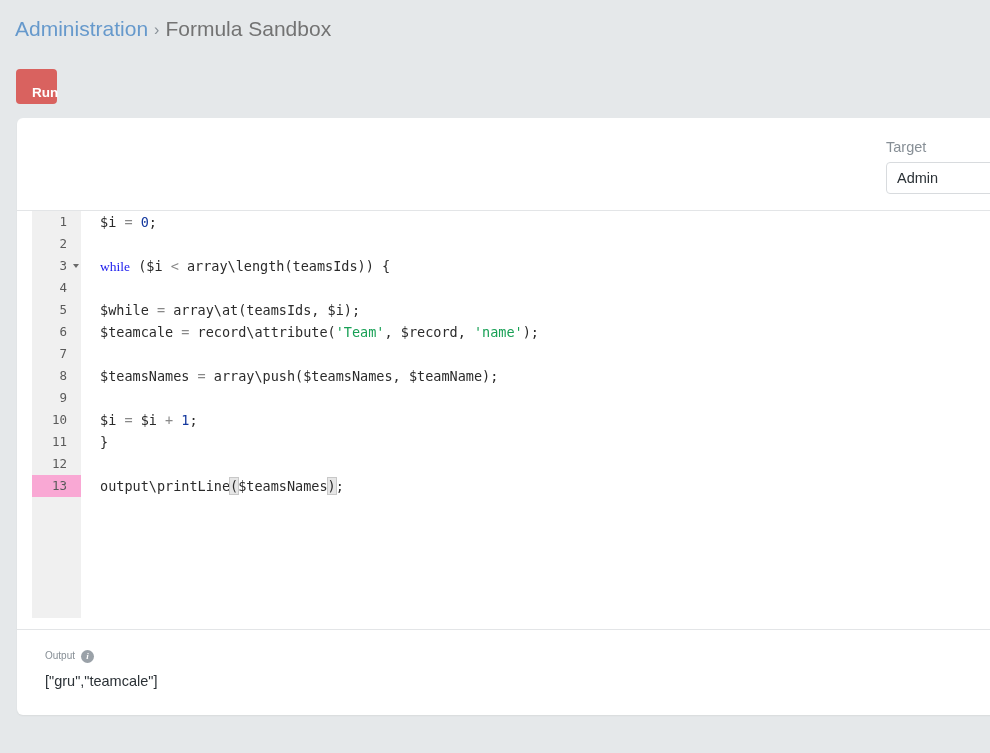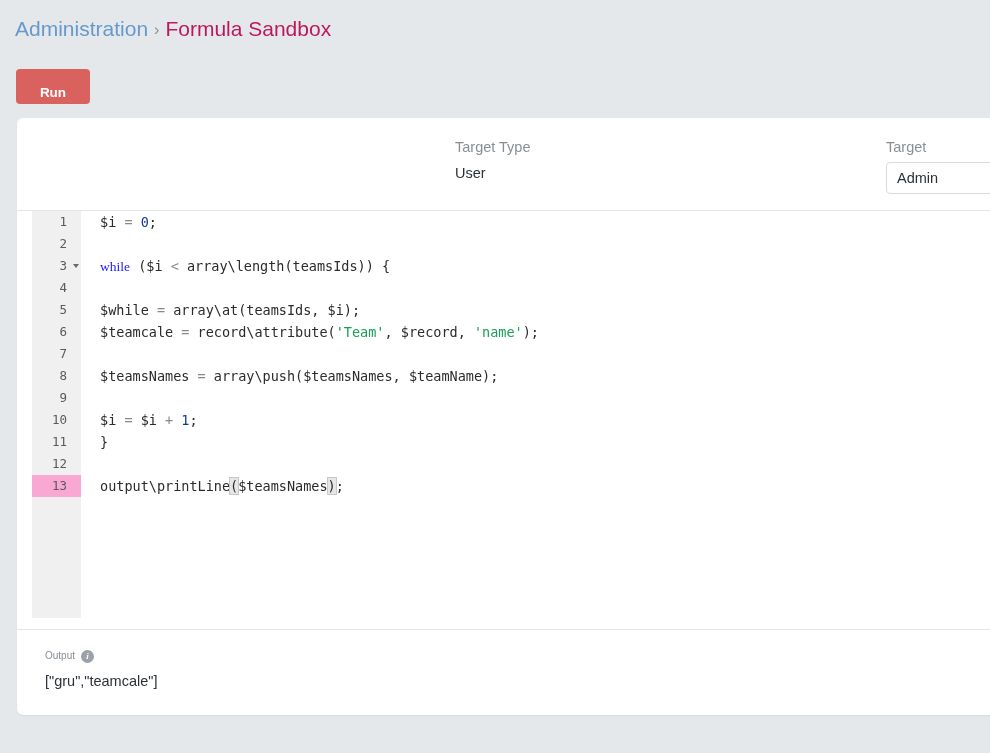--- a/index.html
+++ b/index.html
@@ -29,29 +29,29 @@
     text-decoration: none;
     cursor: pointer;
   }
   .breadcrumb .crumb-sep {
     color: #8a9299;
     font-size: 16px;
     padding: 0 6px;
     vertical-align: 1px;
   }
   .breadcrumb .crumb-current {
-    color: #be185d;
+    color: #737373;
   }
 
   
   .run-btn {
     position: absolute;
     left: 16px;
     top: 69px;
-    width: 74px;
+    width: 41px;
     height: 35px;
     background: #d9625f;
     color: #ffffff;
     border: none;
     border-radius: 4px;
     font-family: "Liberation Sans", sans-serif;
     font-size: 13.5px;
     font-weight: bold;
     cursor: pointer;
     padding: 16px;
@@ -213,24 +213,20 @@
 
 <div class="breadcrumb">
   <a class="crumb-link" href="#">Administration</a><span class="crumb-sep">›</span><span class="crumb-current">Formula Sandbox</span>
 </div>
 
 <button class="run-btn">Run</button>
 
 <div class="card">
 
   <div class="params">
-    <div class="param param-target-type">
-      <div class="param-label">Target Type</div>
-      <div class="param-value">User</div>
-    </div>
     <div class="param param-target">
       <div class="param-label">Target</div>
       <input class="target-input" type="text" value="Admin" style="">
     </div>
   </div>
 
   <div class="divider"></div>
 
   <div class="editor">
     <div class="gutter" id="gutter">

